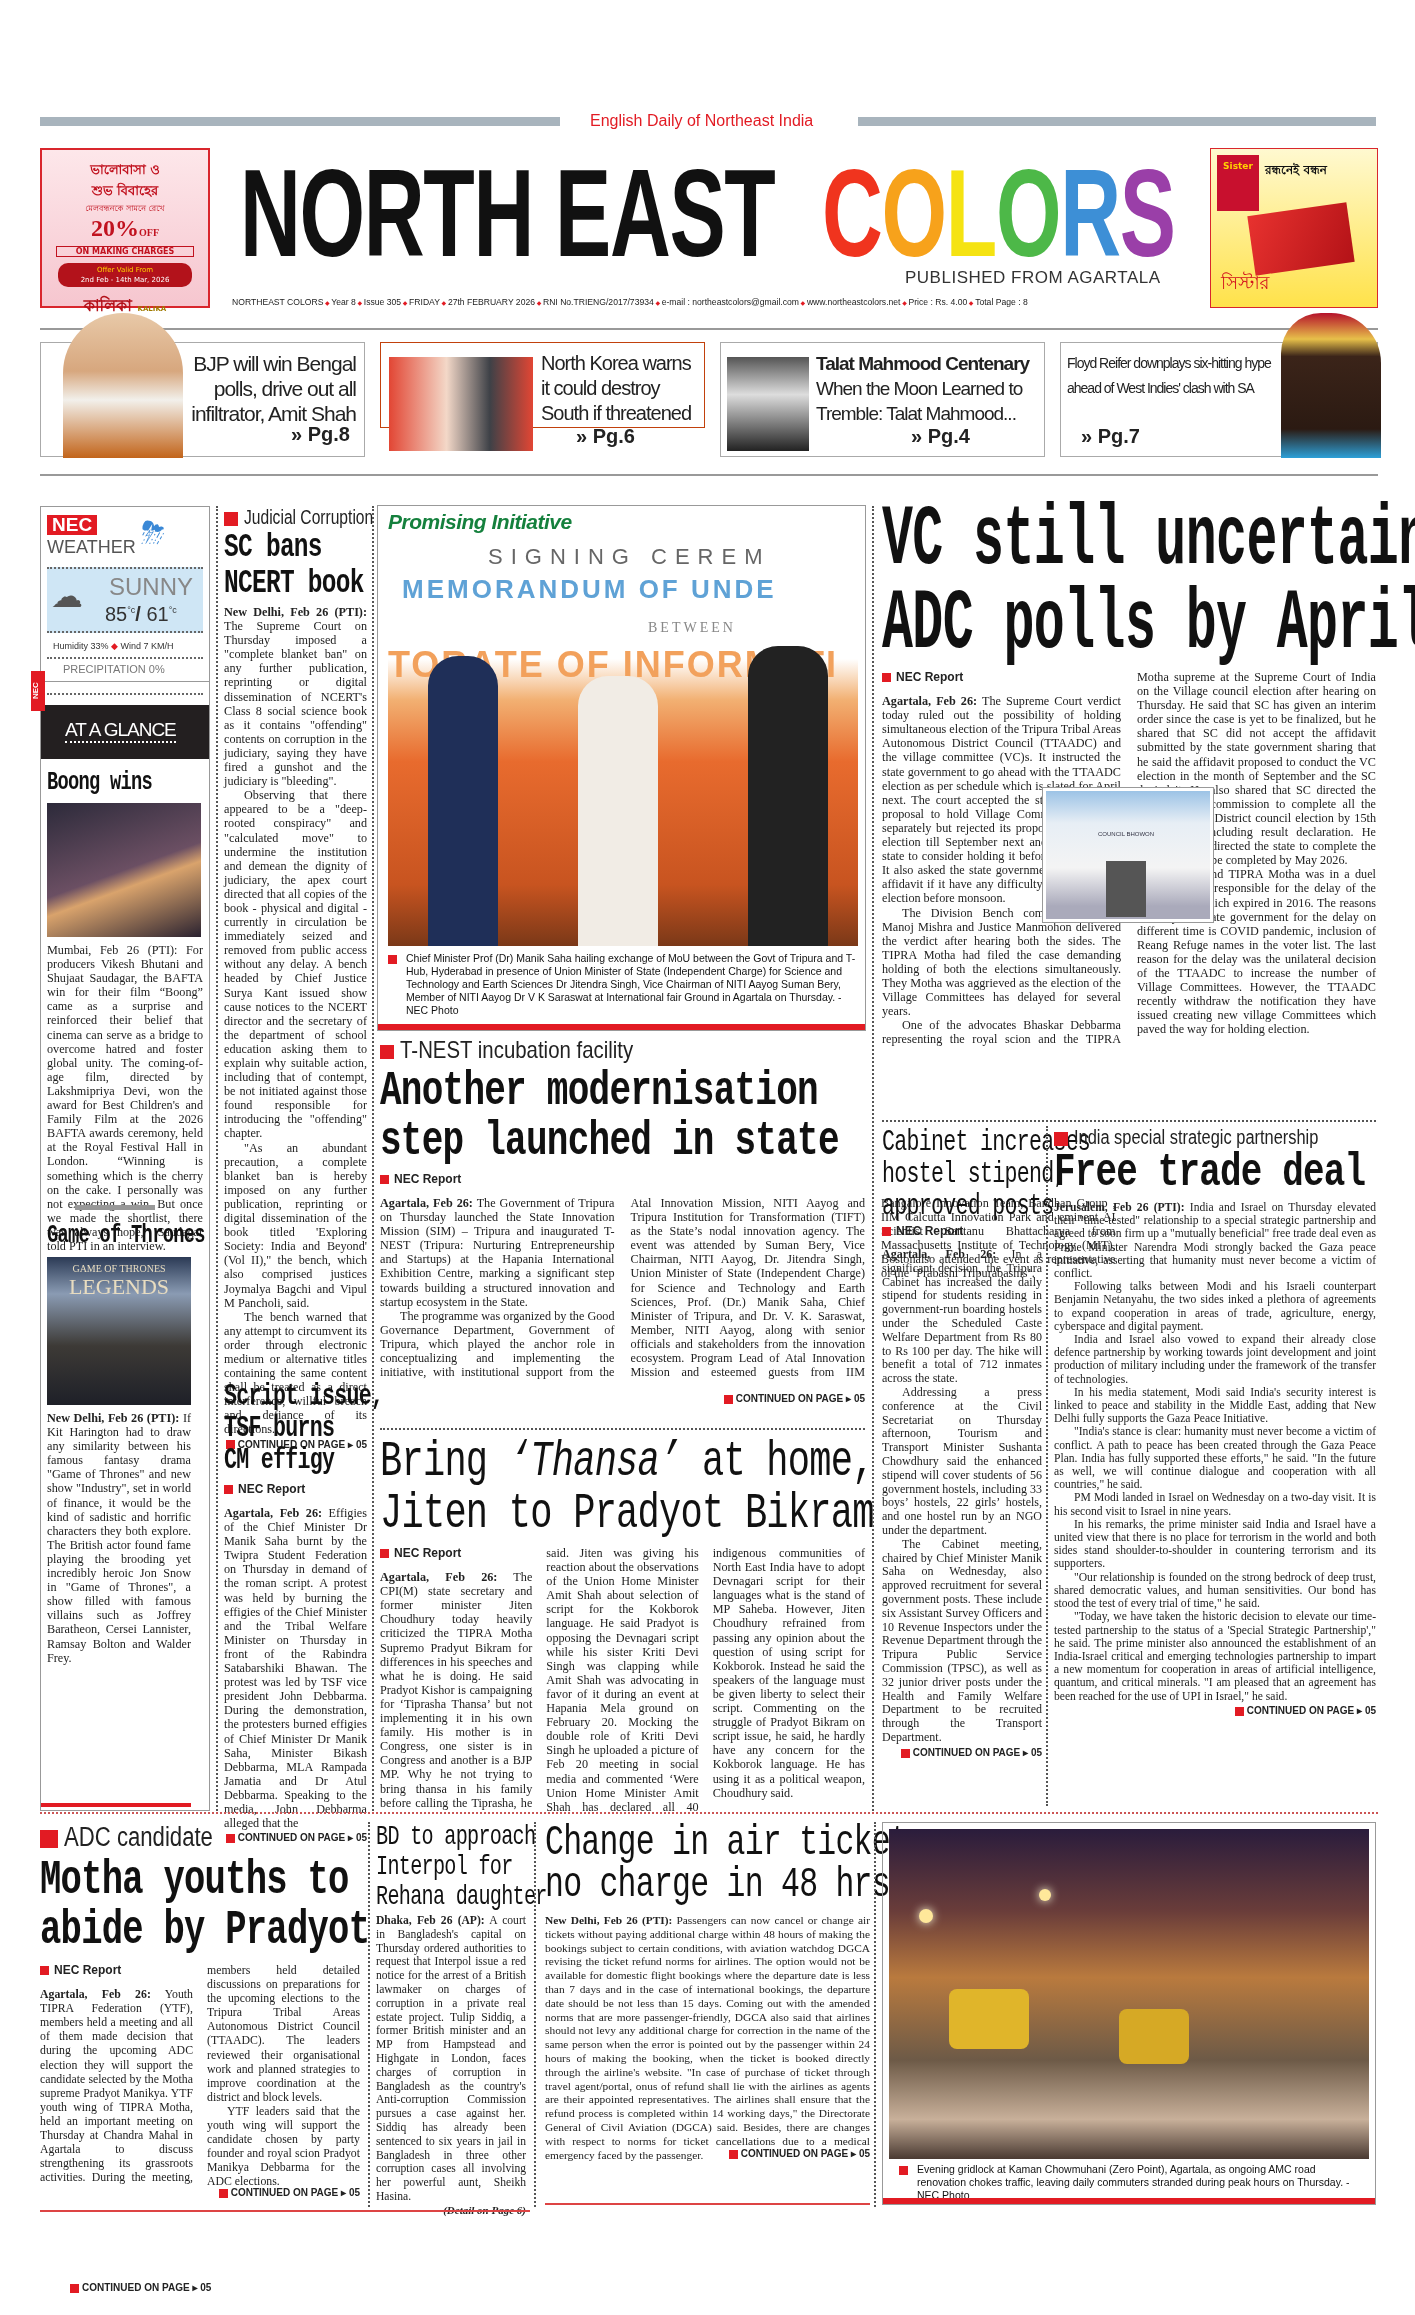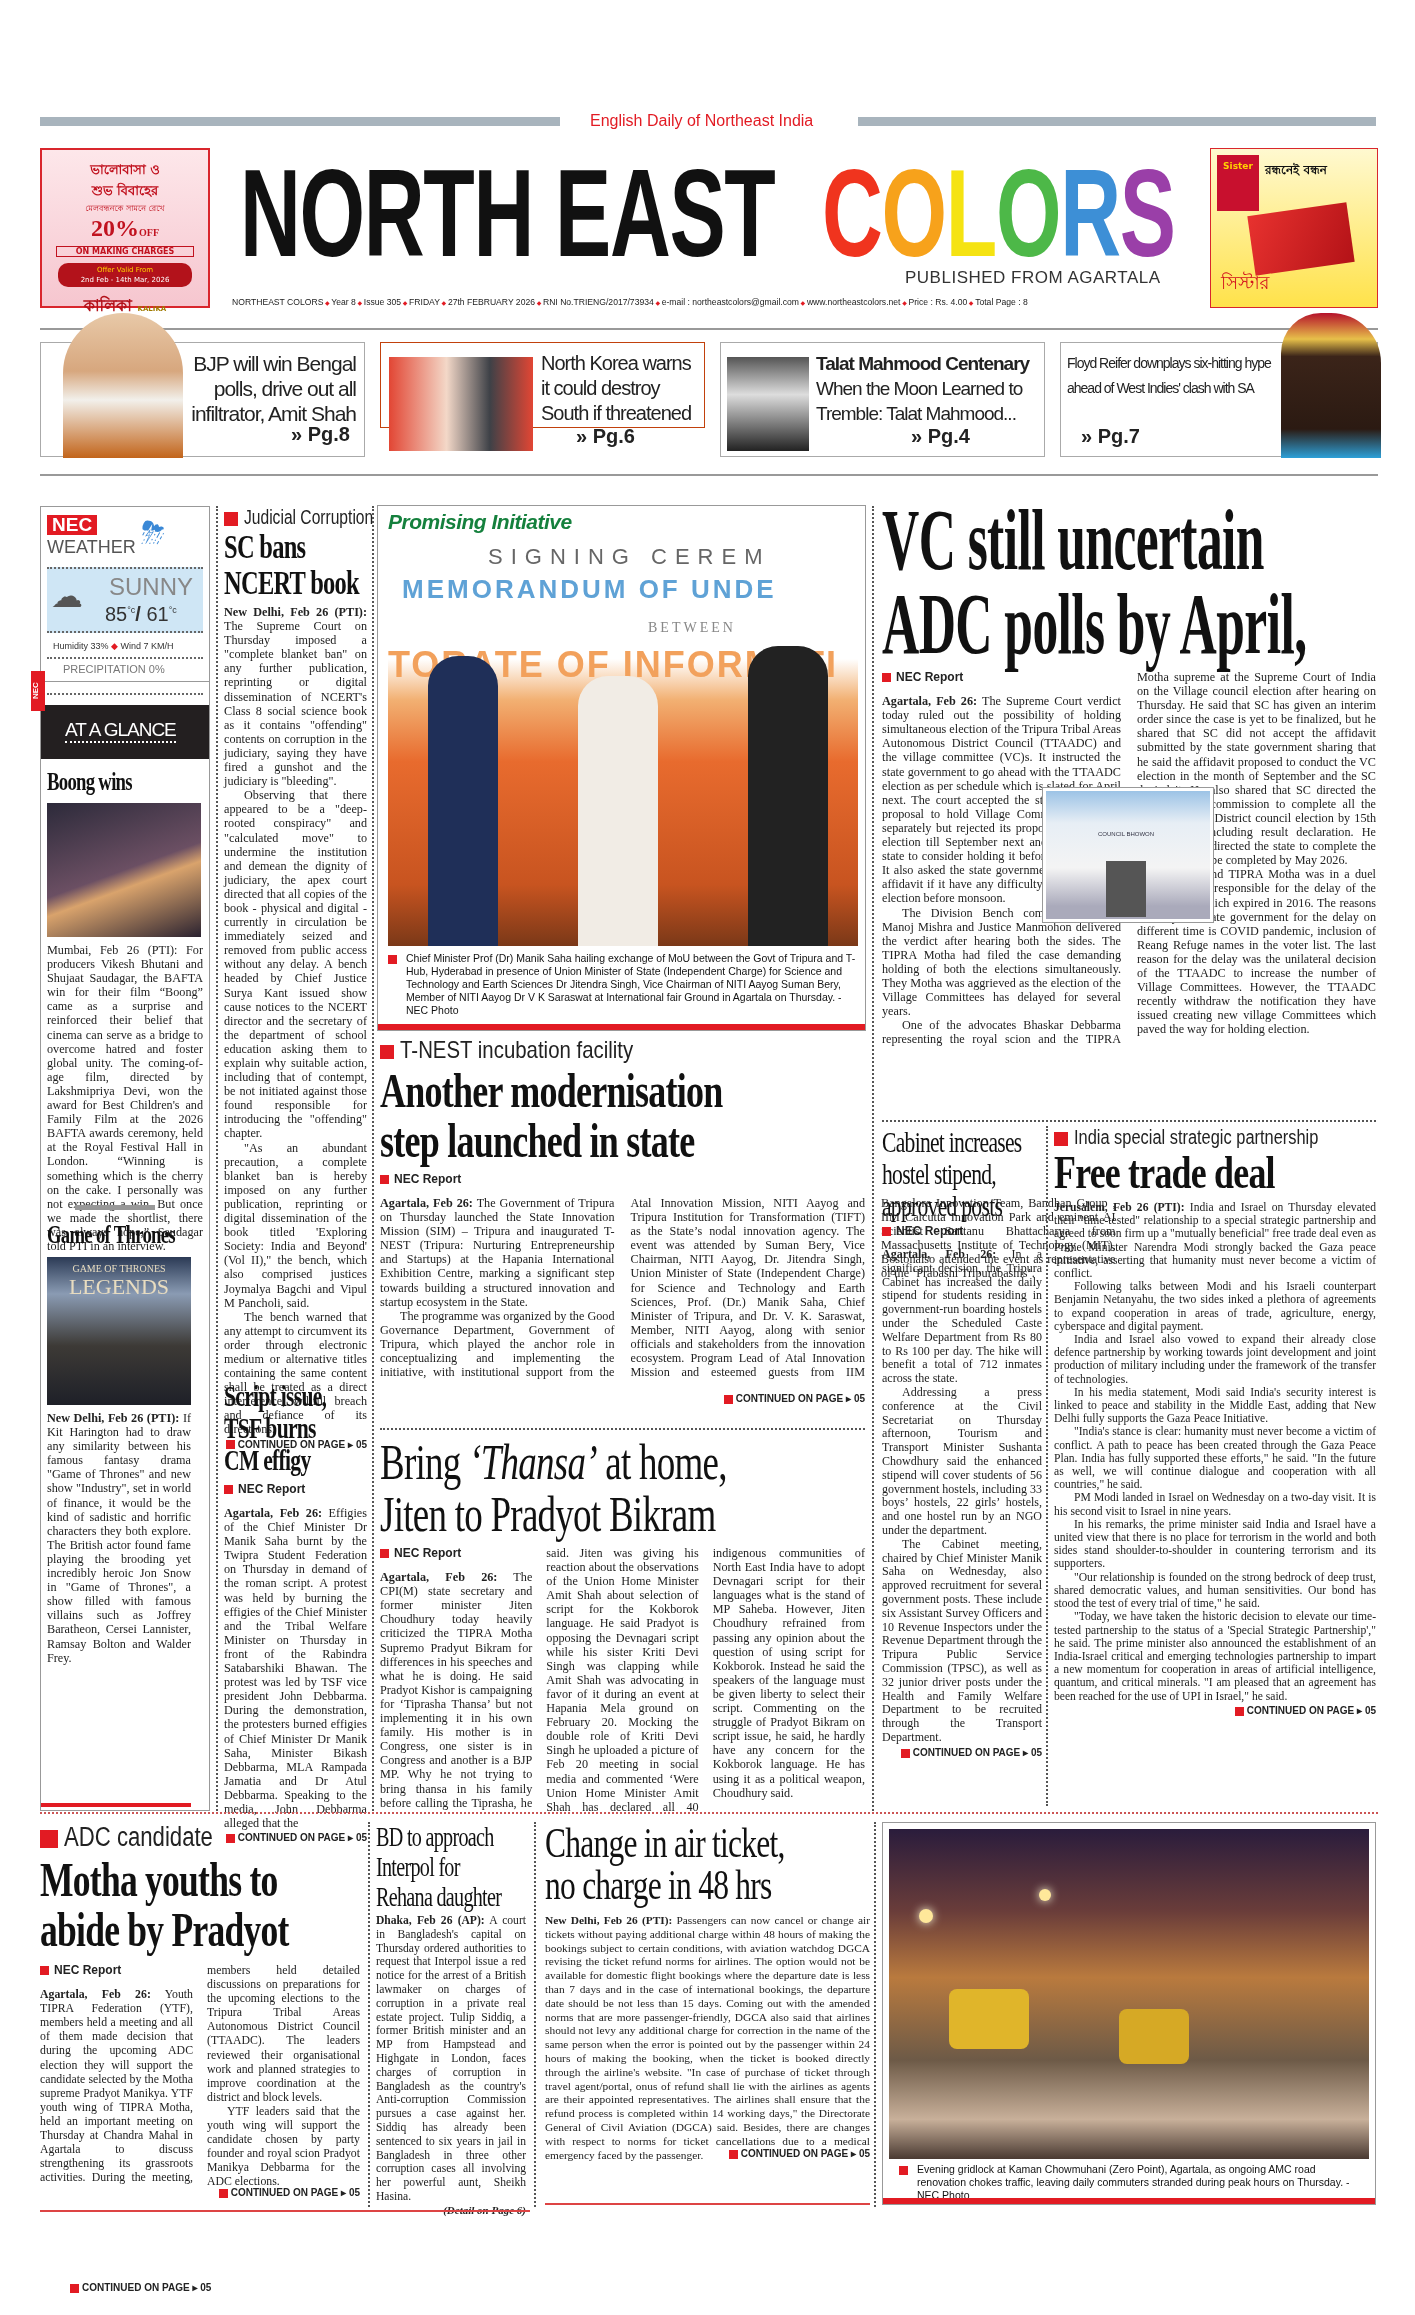--- a/index.html
+++ b/index.html
@@ -8,21 +8,21 @@
 .abs{position:absolute}
 .red{color:#e21b23}
 .rsq{display:inline-block;width:14px;height:14px;background:#e21b23;margin-right:6px;vertical-align:middle}
 .rsq.s{width:9px;height:9px;margin-right:5px}
 .body{font-family:"Liberation Serif",serif;font-size:12.2px;line-height:14.1px;text-align:justify;color:#222}
 .body p{text-indent:20px}
 .body p.first{text-indent:0}
 .body b{font-weight:bold}
 .dotv{border-left:2px dotted #555}
 .doth{border-top:2px dotted #555}
-.hl{font-family:Liberation Serif, serif;font-weight:bold;color:#111;letter-spacing:-1px;line-height:1.02}
+.hl{font-family:Liberation Mono, monospace;font-weight:bold;color:#111;letter-spacing:-1px;line-height:1.02}
 .hlc{display:inline-block;transform:scaleX(0.72);transform-origin:left top;white-space:nowrap}
 .kicker{font-family:"Liberation Sans",sans-serif;font-size:22px;color:#222;white-space:nowrap}
 .report{font-family:"Liberation Sans",sans-serif;font-size:12px;font-weight:bold;color:#222;margin:6px 0 10px}
 .cont{font-family:"Liberation Sans",sans-serif;font-size:10px;font-weight:bold;text-align:right;color:#222;margin-top:2px}
 .cont .rsq{width:9px;height:9px;margin-right:3px}
 .photo{background:#888}
 .cap{font-family:"Liberation Sans",sans-serif;font-size:10.5px;line-height:13px;color:#111}
 </style>
 </head>
 <body>

